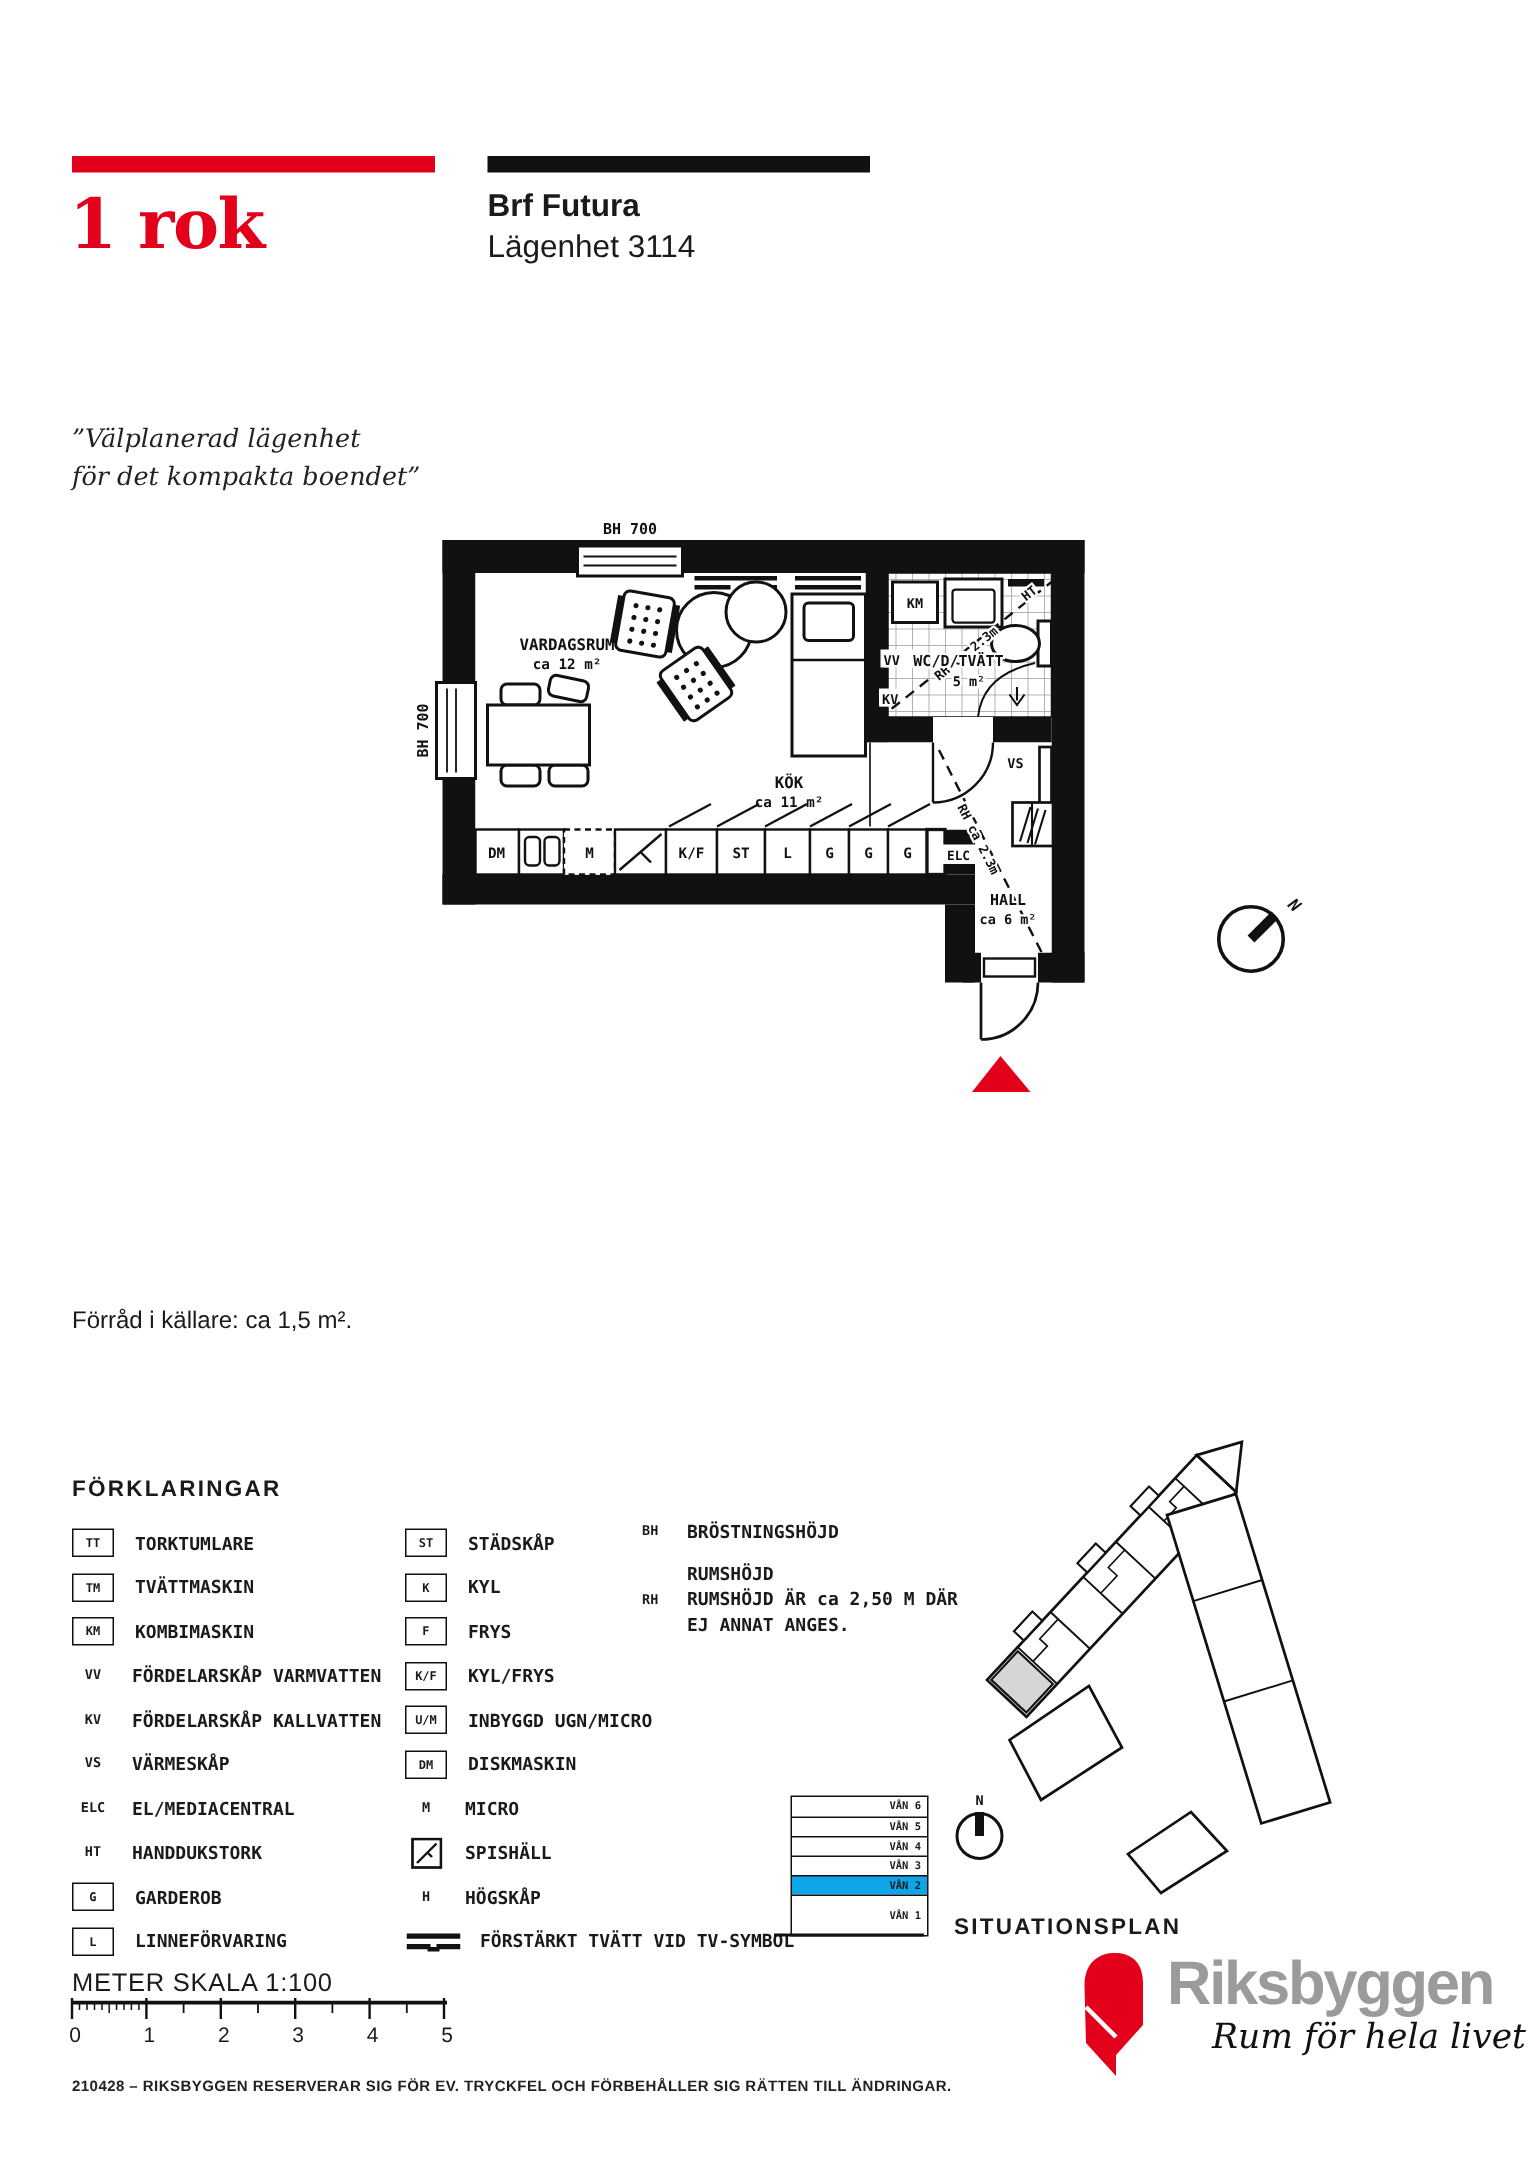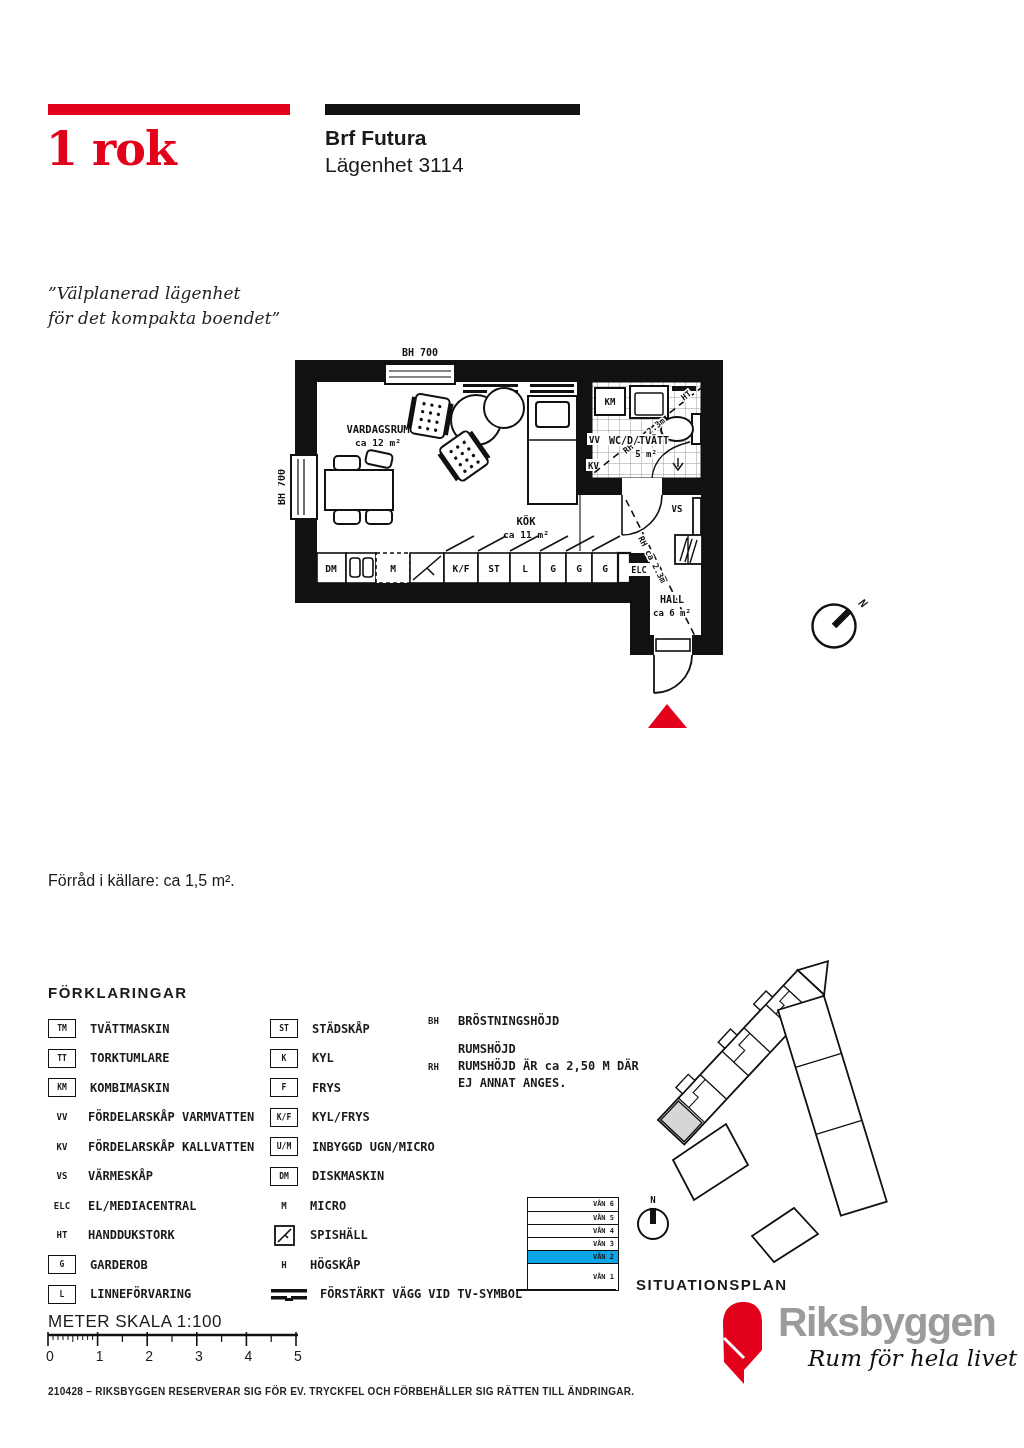--- a/index.html
+++ b/index.html
@@ -281,26 +281,26 @@
   <text transform="translate(58,14) rotate(42)" font-size="11" font-style="italic">N</text>
 </svg>
 </div>
 
 <div class="abs storage">Förråd i källare: ca 1,5 m².</div>
 
 <div class="abs leg-title">FÖRKLARINGAR</div>
 
 <div class="abs leg-col leg-col1">
   <div class="lrow">
+      <span class="sym boxed">TT</span>
+      <span class="lbl">TORKTUMLARE</span>
+    </div>
+  <div class="lrow">
       <span class="sym boxed">TM</span>
       <span class="lbl">TVÄTTMASKIN</span>
-    </div>
-  <div class="lrow">
-      <span class="sym boxed">TT</span>
-      <span class="lbl">TORKTUMLARE</span>
     </div>
   <div class="lrow">
       <span class="sym boxed">KM</span>
       <span class="lbl">KOMBIMASKIN</span>
     </div>
   <div class="lrow">
       <span class="sym">VV</span>
       <span class="lbl">FÖRDELARSKÅP VARMVATTEN</span>
     </div>
   <div class="lrow">
@@ -373,21 +373,21 @@
     </div>
   <div class="lrow">
     <span class="sym" style="width:38px">
       <svg width="36" height="15" viewBox="0 0 36 15">
           <rect x="0" y="2" width="36" height="3.5" fill="#111"></rect>
           <rect x="0" y="9" width="16" height="3.5" fill="#111"></rect>
           <rect x="20" y="9" width="16" height="3.5" fill="#111"></rect>
           <rect x="14" y="11" width="8" height="3" fill="#111"></rect>
         </svg>
     </span>
-    <span class="lbl">FÖRSTÄRKT VÄGG VID TV-SYMBOL</span>
+    <span class="lbl">FÖRSTÄRKT TVÄTT VID TV-SYMBOL</span>
   </div>
 </div>
 
 <div class="abs leg-col leg-col3 col3">
   <div class="col3row" style="margin-bottom:13px">
     <span class="sym">BH</span>
     <span class="lbl">BRÖSTNINGSHÖJD</span>
   </div>
   <div class="col3row">
     <span class="sym">RH</span>

